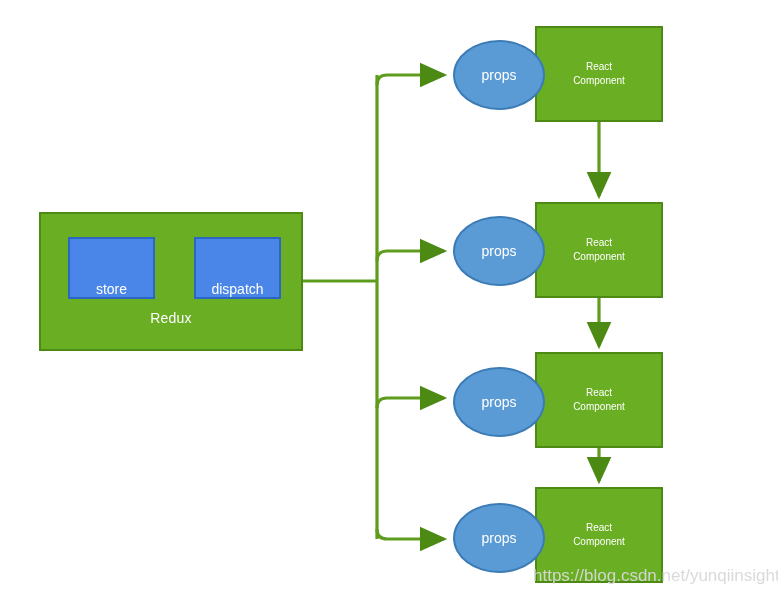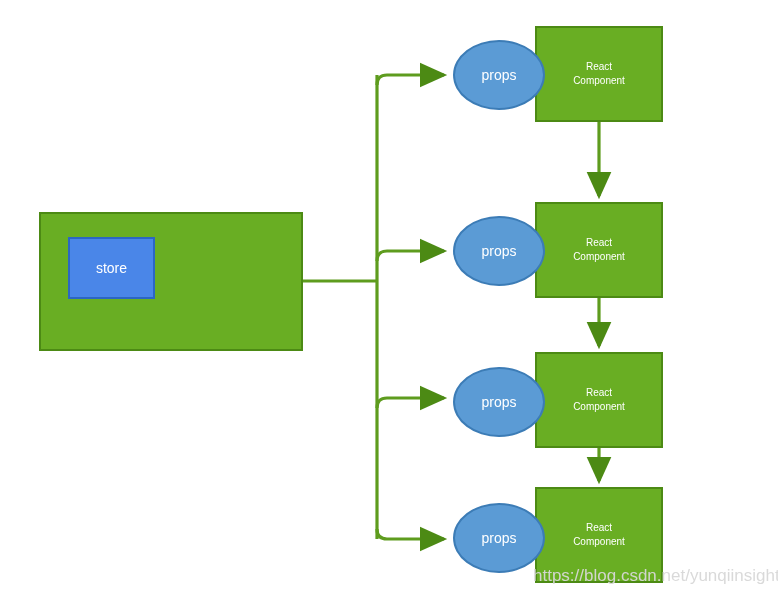--- a/index.html
+++ b/index.html
@@ -48,21 +48,21 @@
     color: #ffffff;
     font-size: 14px;
     letter-spacing: 0.2px;
   }
   .sub-box {
     position: absolute;
     background: #4A86E8;
     border: 2px solid #2B66C4;
     box-sizing: border-box;
     display: flex;
-    align-items: center;
+    align-items: flex-end;
     justify-content: center;
     color: #ffffff;
     font-size: 14px;
   }
   .sub-store {
     left: 27px;
     top: 23px;
     width: 87px;
     height: 62px;
   }
@@ -148,20 +148,24 @@
 
     <path d="M599,122 L599,196" fill="none" stroke="#5E9C1E" stroke-width="3.2" marker-end="url(#arrowGreen)"></path>
     <path d="M599,298 L599,346" fill="none" stroke="#5E9C1E" stroke-width="3.2" marker-end="url(#arrowGreen)"></path>
     <path d="M599,448 L599,481" fill="none" stroke="#5E9C1E" stroke-width="3.2" marker-end="url(#arrowGreen)"></path>
   </svg>
 
   <div class="node redux-box">
     <div class="sub-box sub-store">
       <span>store</span>
     </div>
+    <div class="sub-box sub-dispatch">
+      <span>dispatch</span>
+    </div>
+    <div class="redux-label">Redux</div>
   </div>
 
   <div class="node comp-box comp-1">
     <div>
       <span>React</span><br>
       <span>Component</span>
     </div>
   </div>
   <div class="node comp-box comp-2">
     <div>

